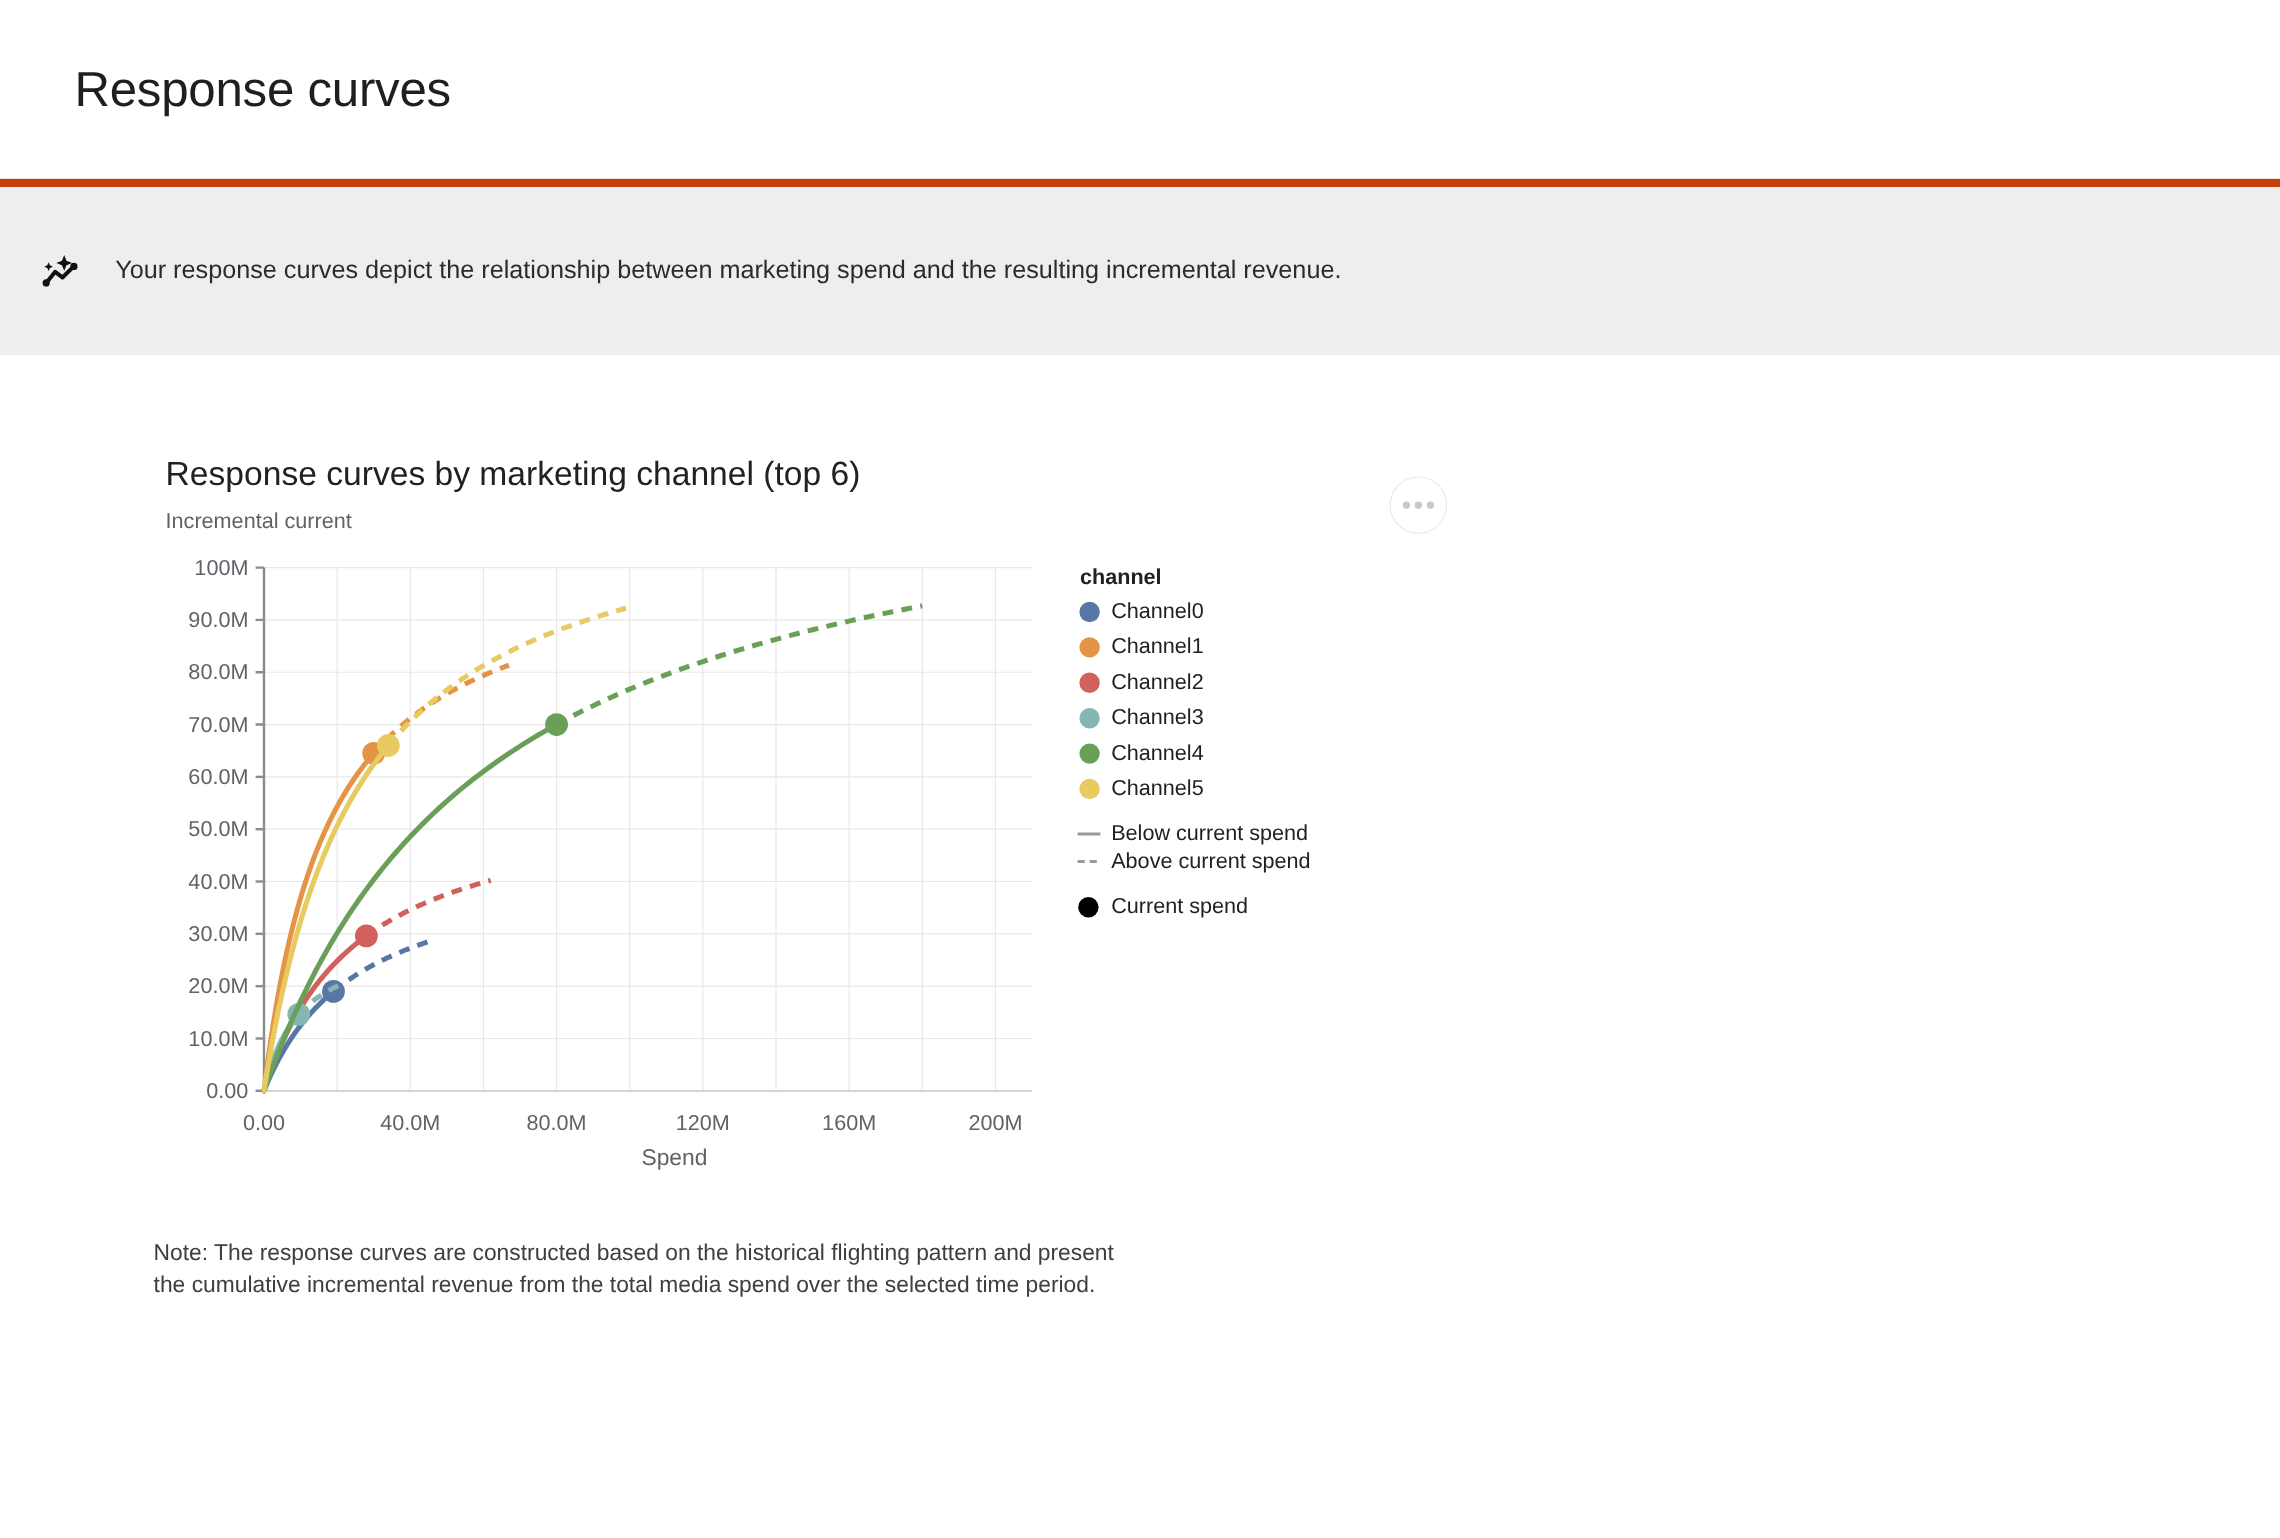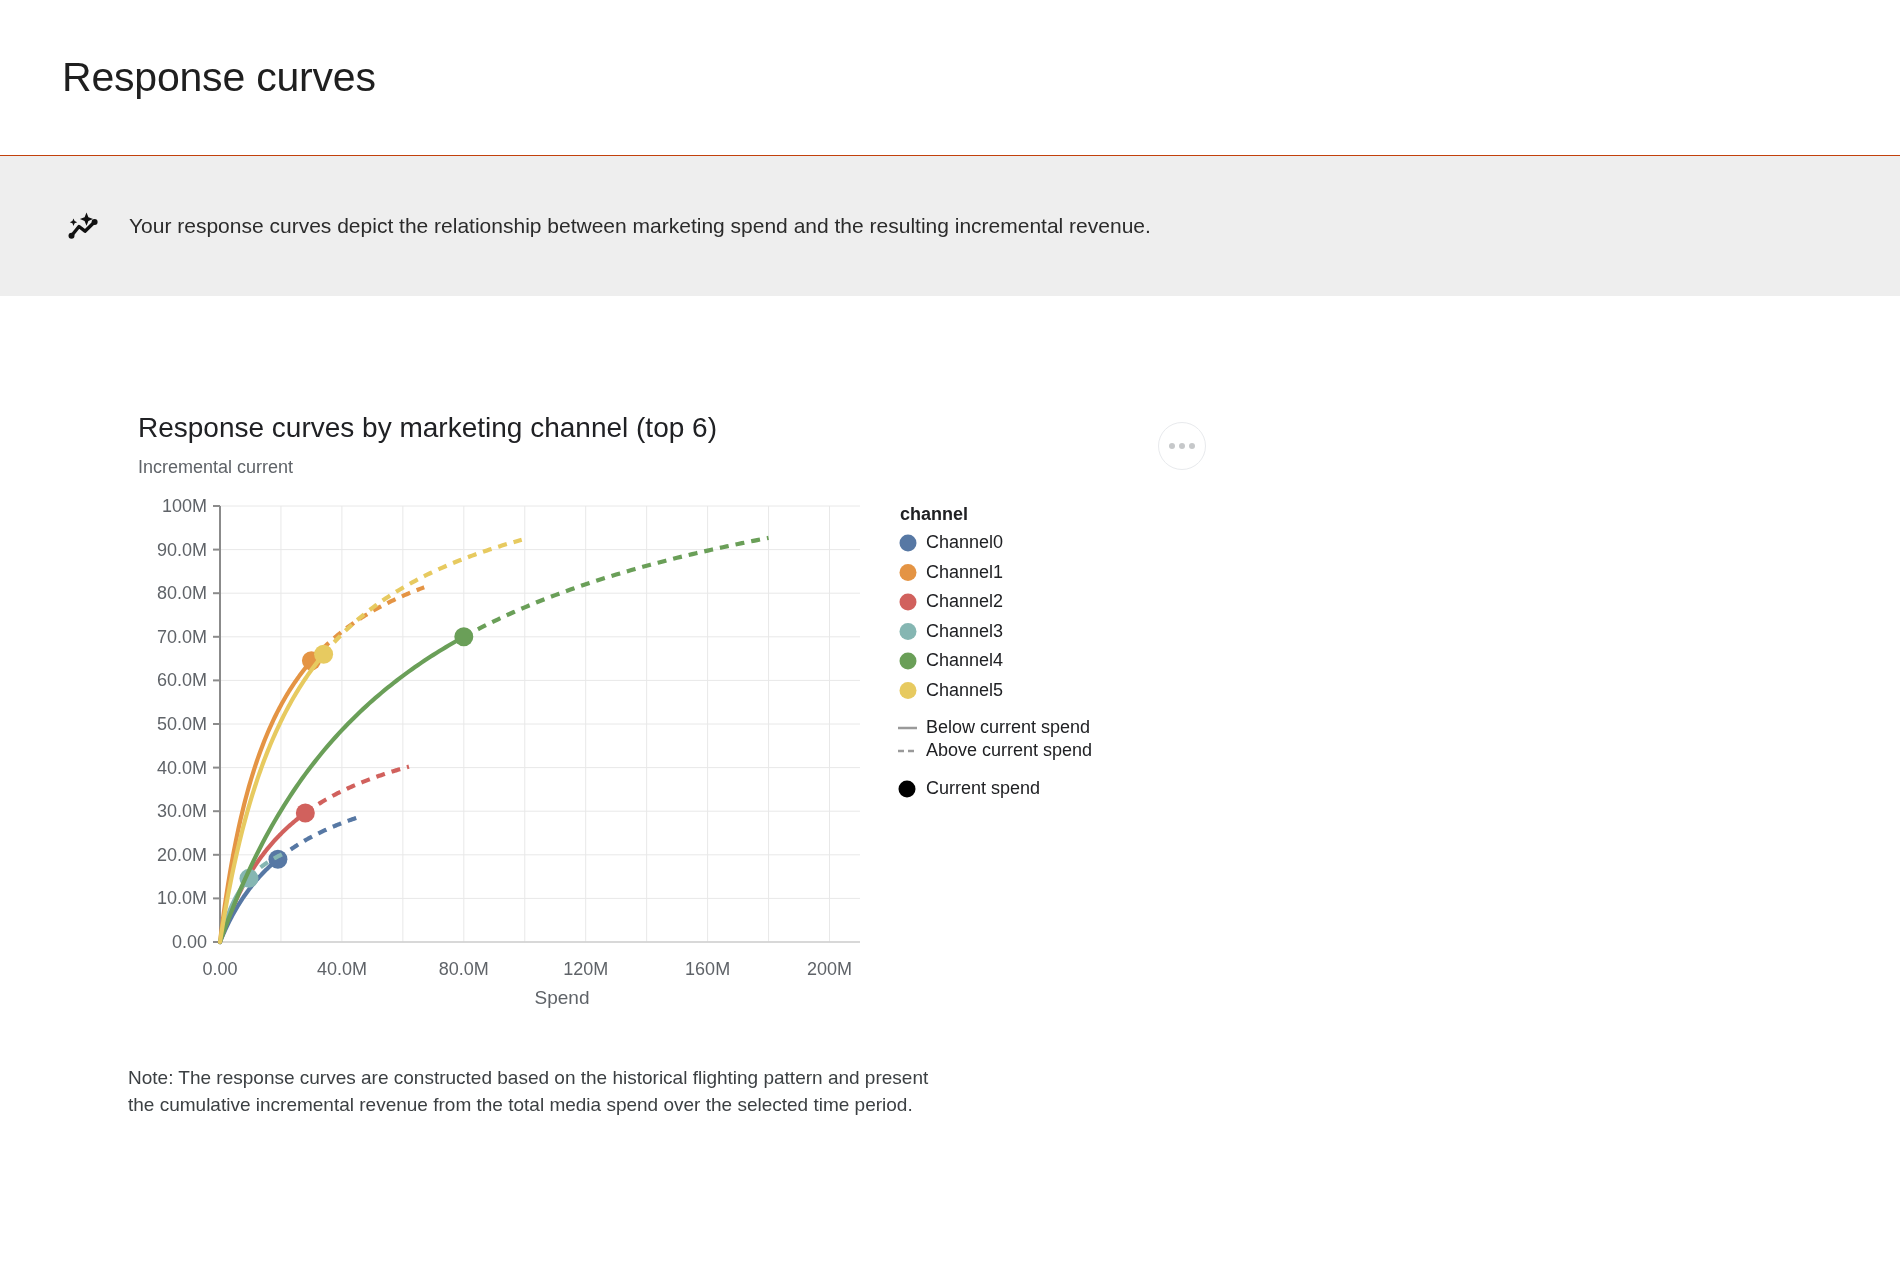--- a/index.html
+++ b/index.html
@@ -8,39 +8,39 @@
     width: 1900px; height: 1282px;
     background: #ffffff;
     font-family: "Liberation Sans", sans-serif;
     -webkit-font-smoothing: antialiased;
   }
 
   
   .page-header {
     height: 156px;
     background: #ffffff;
-    border-bottom: 1px solid #c2410c;
+    border-bottom: 7px solid #c2410c;
     display: flex;
     align-items: center;
     padding-left: 62px;
   }
   .page-title {
     font-size: 41px;
     font-weight: 400;
     color: #1f1f1f;
     letter-spacing: -0.2px;
   }
 
   
   .insight-banner {
     height: 140px;
     background: #eeeeee;
     display: flex;
     align-items: center;
-    padding-left: 61px;
+    padding-left: 28px;
     gap: 22px;
   }
   .insight-icon {
     width: 46px; height: 46px;
     display: flex; align-items: center; justify-content: center;
     flex: 0 0 auto;
   }
   .insight-text {
     font-size: 21px;
     color: #2b2b2b;
@@ -53,23 +53,22 @@
     padding: 82px 0 0 0;
     position: relative;
   }
   .card {
     position: relative;
     margin-left: 138px;
     width: 1160px;
   }
   .card-head {
     display: flex;
-    align-items: center;
+    align-items: flex-end;
     justify-content: space-between;
-    margin-top: 33px;
   }
   .card-title {
     font-size: 28px;
     color: #202124;
     font-weight: 400;
     line-height: 1.2;
   }
   .card-subtitle {
     font-size: 18px;
     color: #5f6368;

